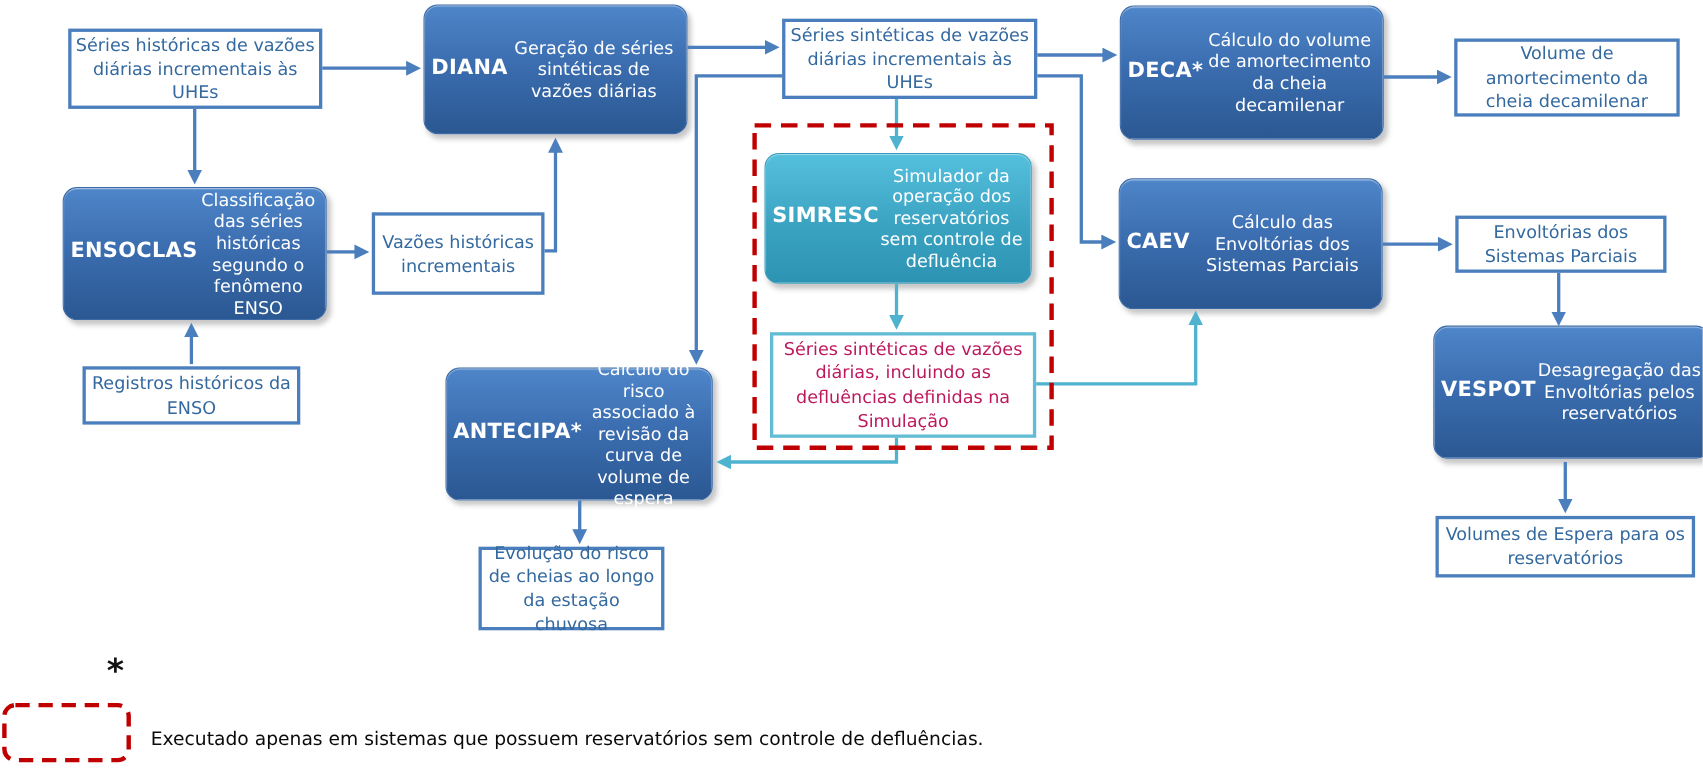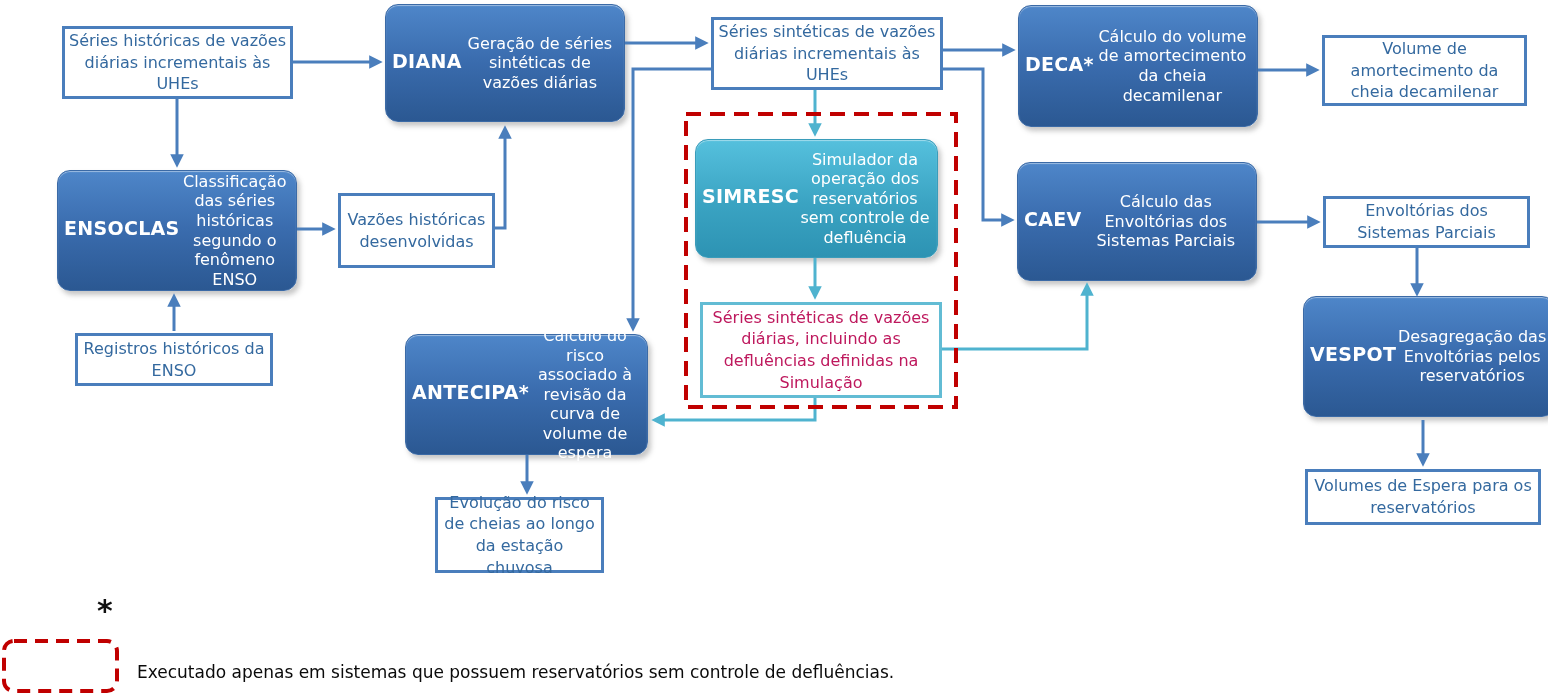--- a/index.html
+++ b/index.html
@@ -47,24 +47,24 @@
 
   <div class="artifact" style="left:711px;top:17px;width:232px;height:73px">
     <span>Séries sintéticas de vazões diárias incrementais às UHEs</span>
   </div>
 
   <div class="artifact" style="left:1322px;top:35px;width:205px;height:71px">
     <span>Volume de amortecimento da cheia decamilenar</span>
   </div>
 
   <div class="artifact" style="left:338px;top:193px;width:157px;height:75px">
-    <span>Vazões históricas desenvolvidas</span>
+    <span>Vazões históricas incrementais</span>
   </div>
 
-  <div class="artifact" style="left:1323px;top:196px;width:207px;height:52px">
+  <div class="artifact" style="left:1323px;top:196px;width:192px;height:52px">
     <span>Envoltórias dos Sistemas Parciais</span>
   </div>
 
   <div class="artifact" style="left:75px;top:333px;width:198px;height:53px">
     <span>Registros históricos da ENSO</span>
   </div>
 
   <div class="artifact teal" style="left:700px;top:302px;width:242px;height:96px">
     <span>Séries sintéticas de vazões diárias, incluindo as defluências definidas na Simulação</span>
   </div>

